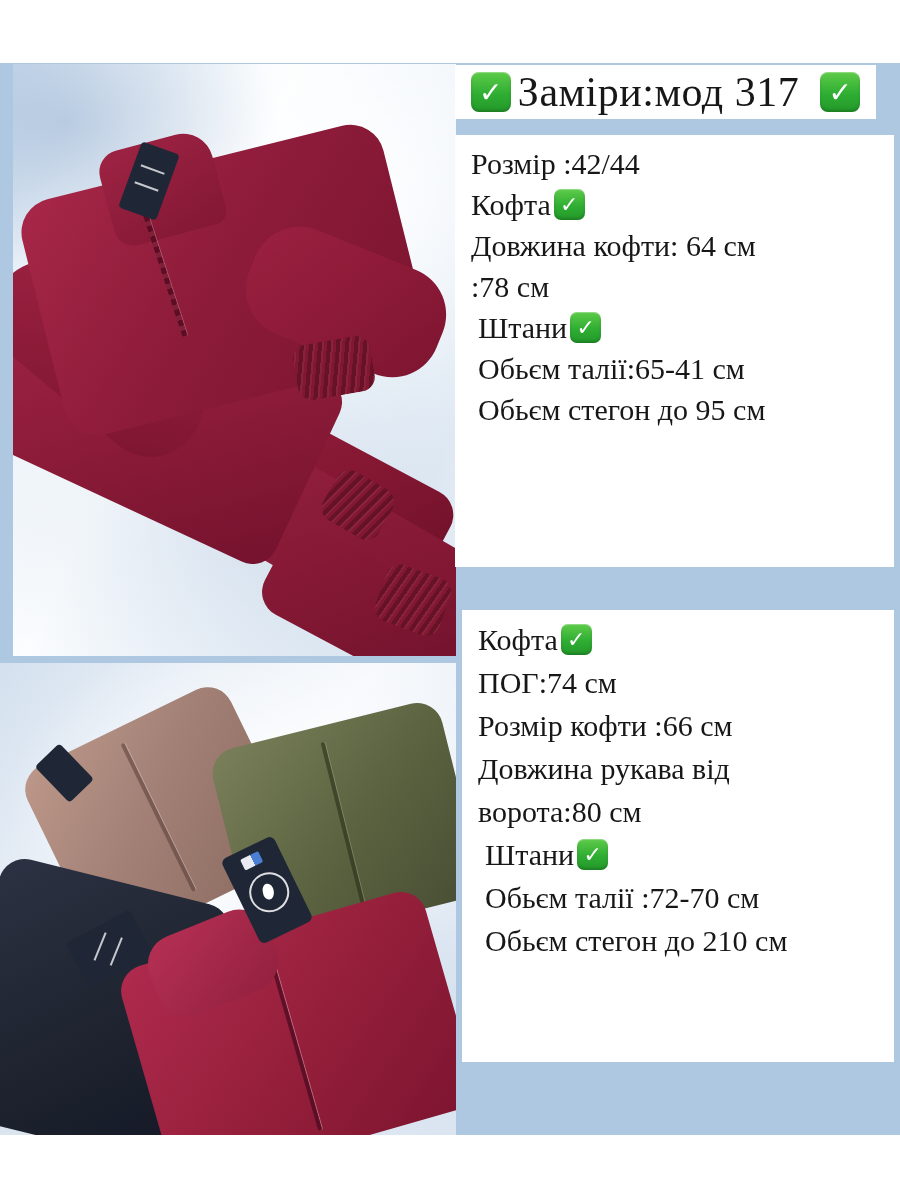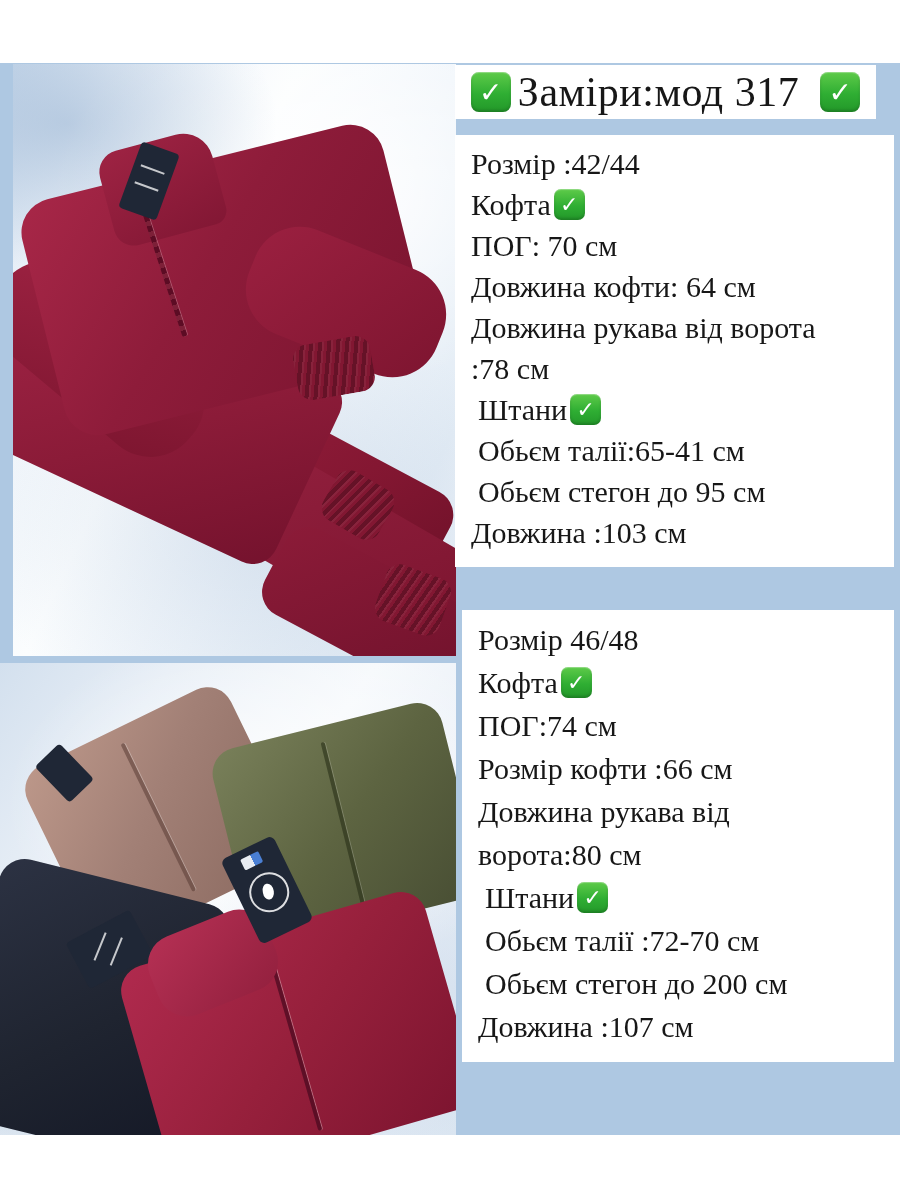--- a/index.html
+++ b/index.html
@@ -158,36 +158,31 @@
 
   <div class="box header-box">
     <span class="check check-lg">✓</span>
     <span class="header-title">Заміри:мод 317</span>
     <span class="check check-lg trail">✓</span>
   </div>
 
   <div class="box text-box box1">
       <div class="line"><span>Розмір :42/44</span></div>
       <div class="line"><span>Кофта</span><span class="check">✓</span></div>
-      <div class="line"><span>ПОГ: 70 см</span></div>
       <div class="line"><span>Довжина кофти: 64 см</span></div>
-      <div class="line"><span>Довжина рукава від ворота</span></div>
       <div class="line"><span>:78 см</span></div>
       <div class="line indent"><span>Штани</span><span class="check">✓</span></div>
       <div class="line indent"><span>Обьєм талії:65-41 см</span></div>
       <div class="line indent"><span>Обьєм стегон до 95 см</span></div>
-      <div class="line"><span>Довжина :103 см</span></div>
     </div>
 
   <div class="box text-box box2">
-      <div class="line"><span>Розмір 46/48</span></div>
       <div class="line"><span>Кофта</span><span class="check">✓</span></div>
       <div class="line"><span>ПОГ:74 см</span></div>
       <div class="line"><span>Розмір кофти :66 см</span></div>
       <div class="line"><span>Довжина рукава від</span></div>
       <div class="line"><span>ворота:80 см</span></div>
       <div class="line indent"><span>Штани</span><span class="check">✓</span></div>
       <div class="line indent"><span>Обьєм талії :72-70 см</span></div>
-      <div class="line indent"><span>Обьєм стегон до 200 см</span></div>
-      <div class="line"><span>Довжина :107 см</span></div>
+      <div class="line indent"><span>Обьєм стегон до 210 см</span></div>
     </div>
 
 </div>
 
 </body></html>

